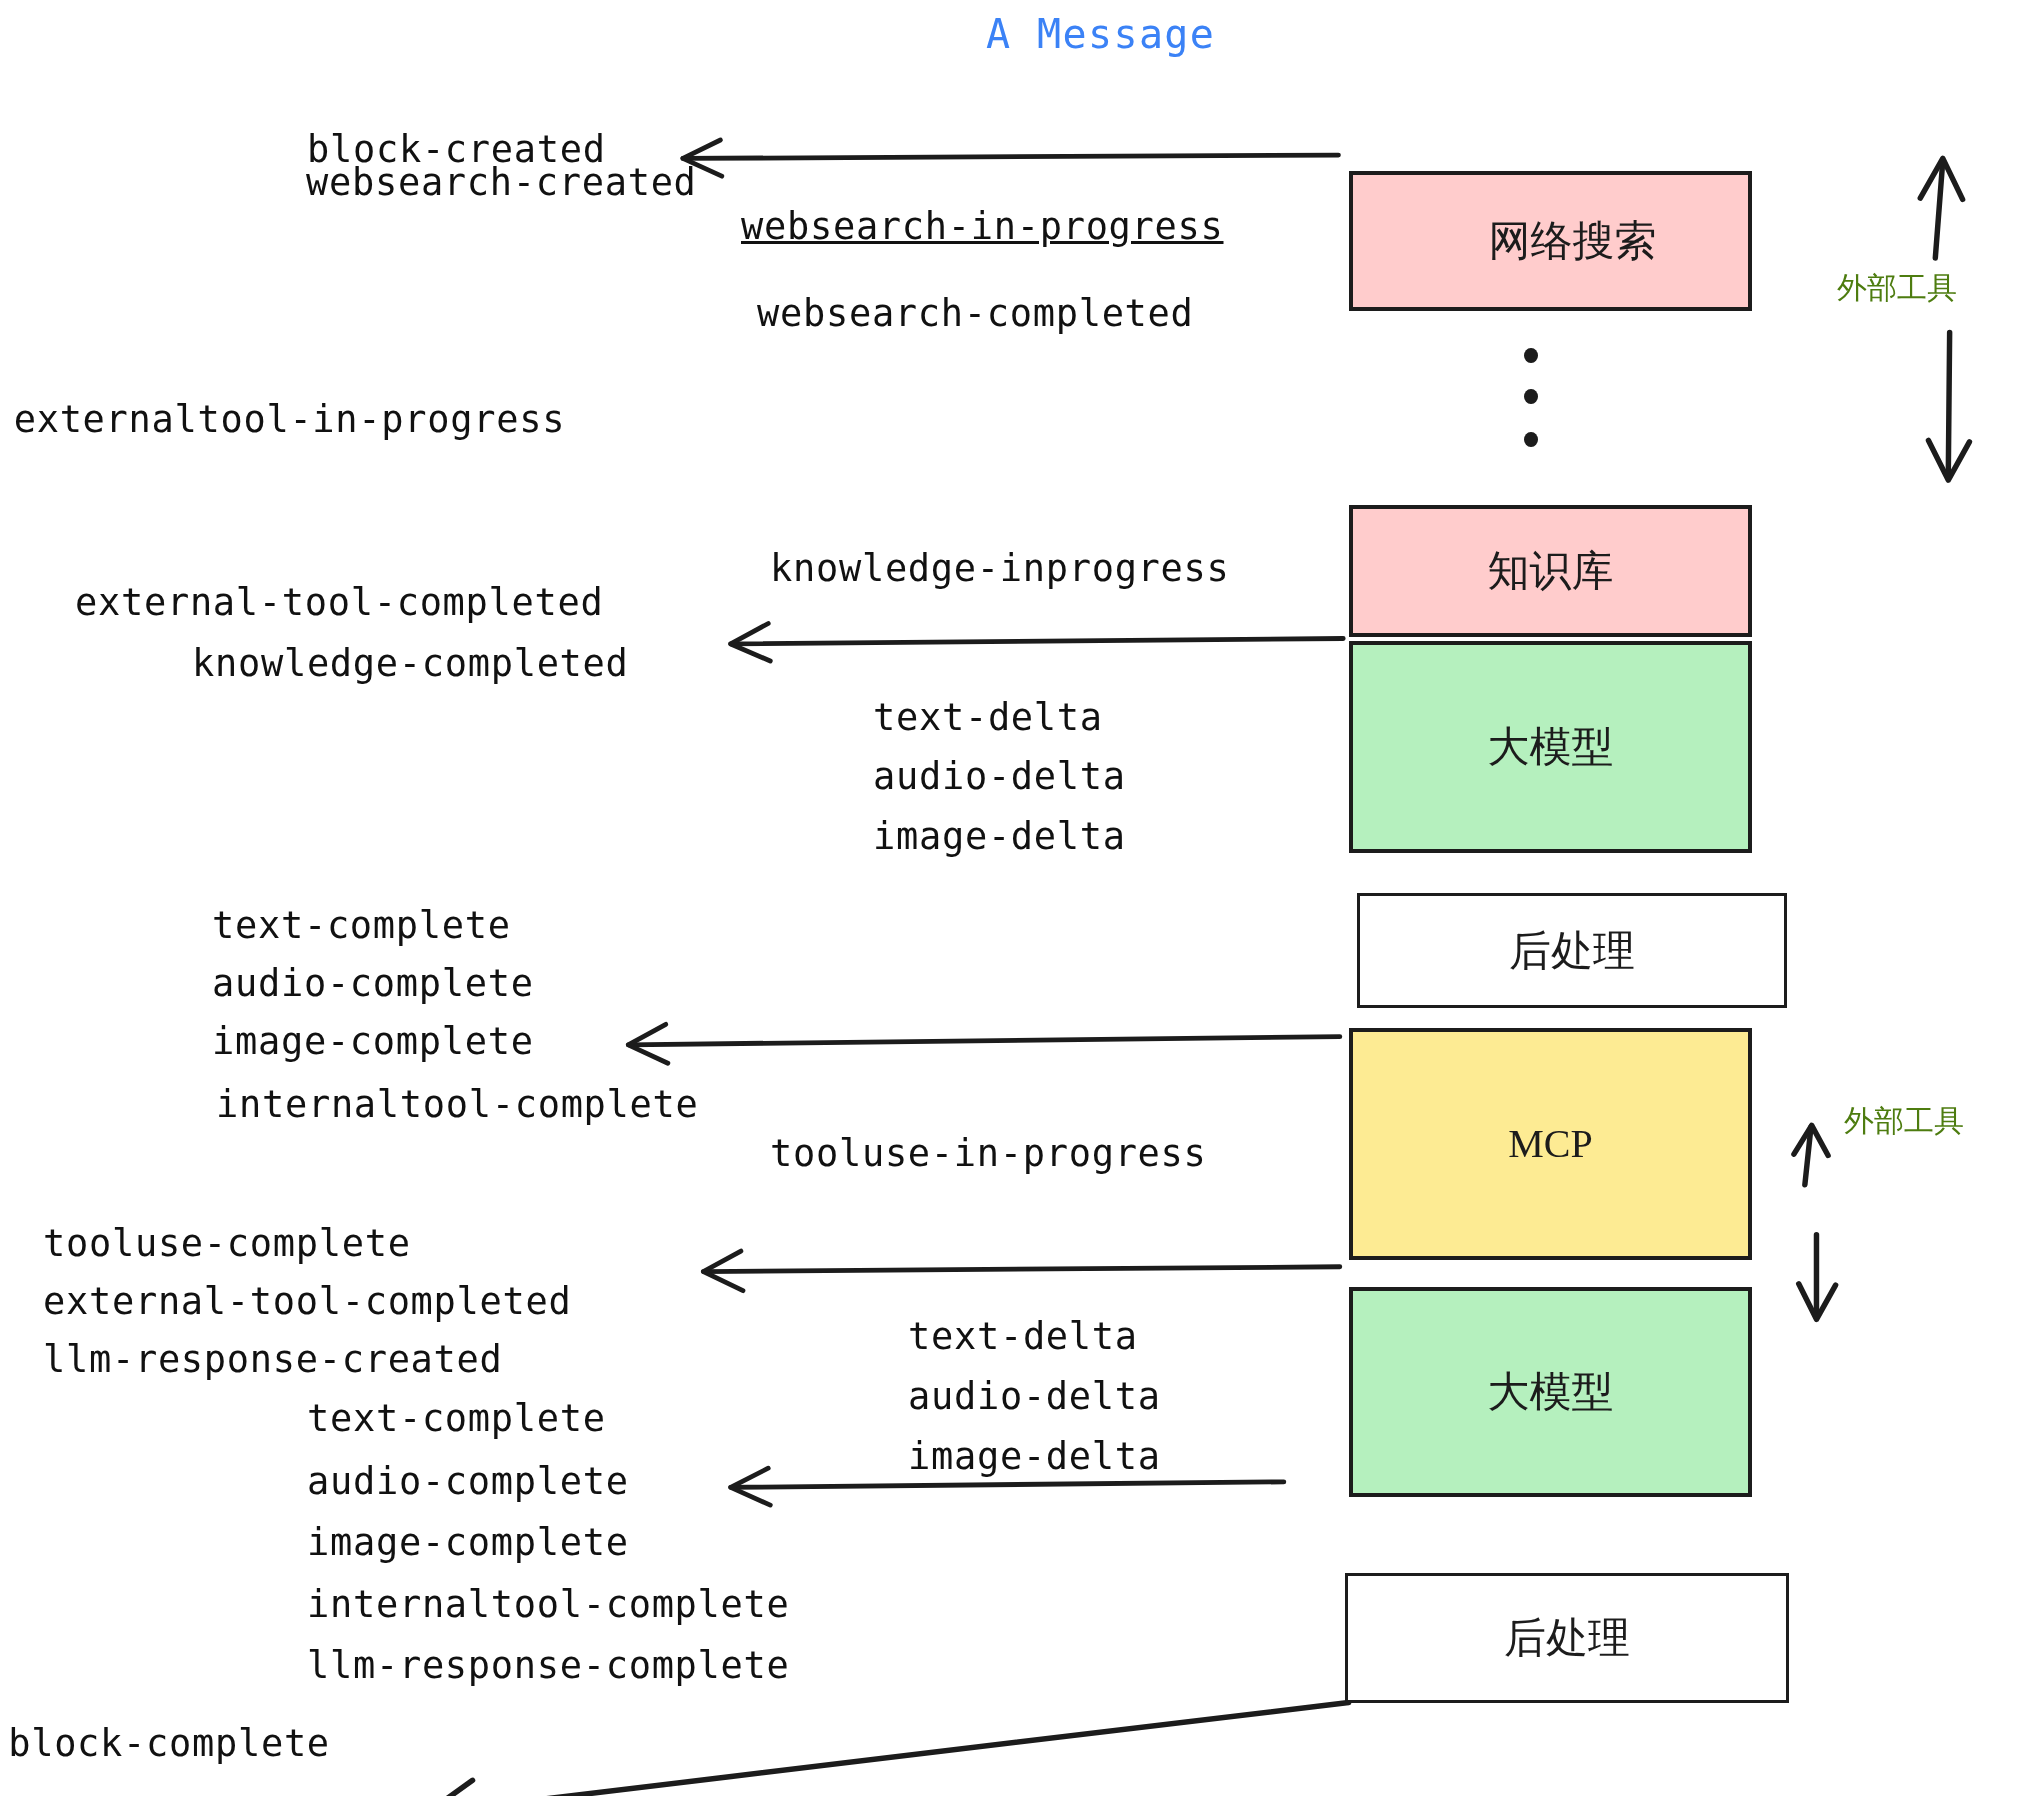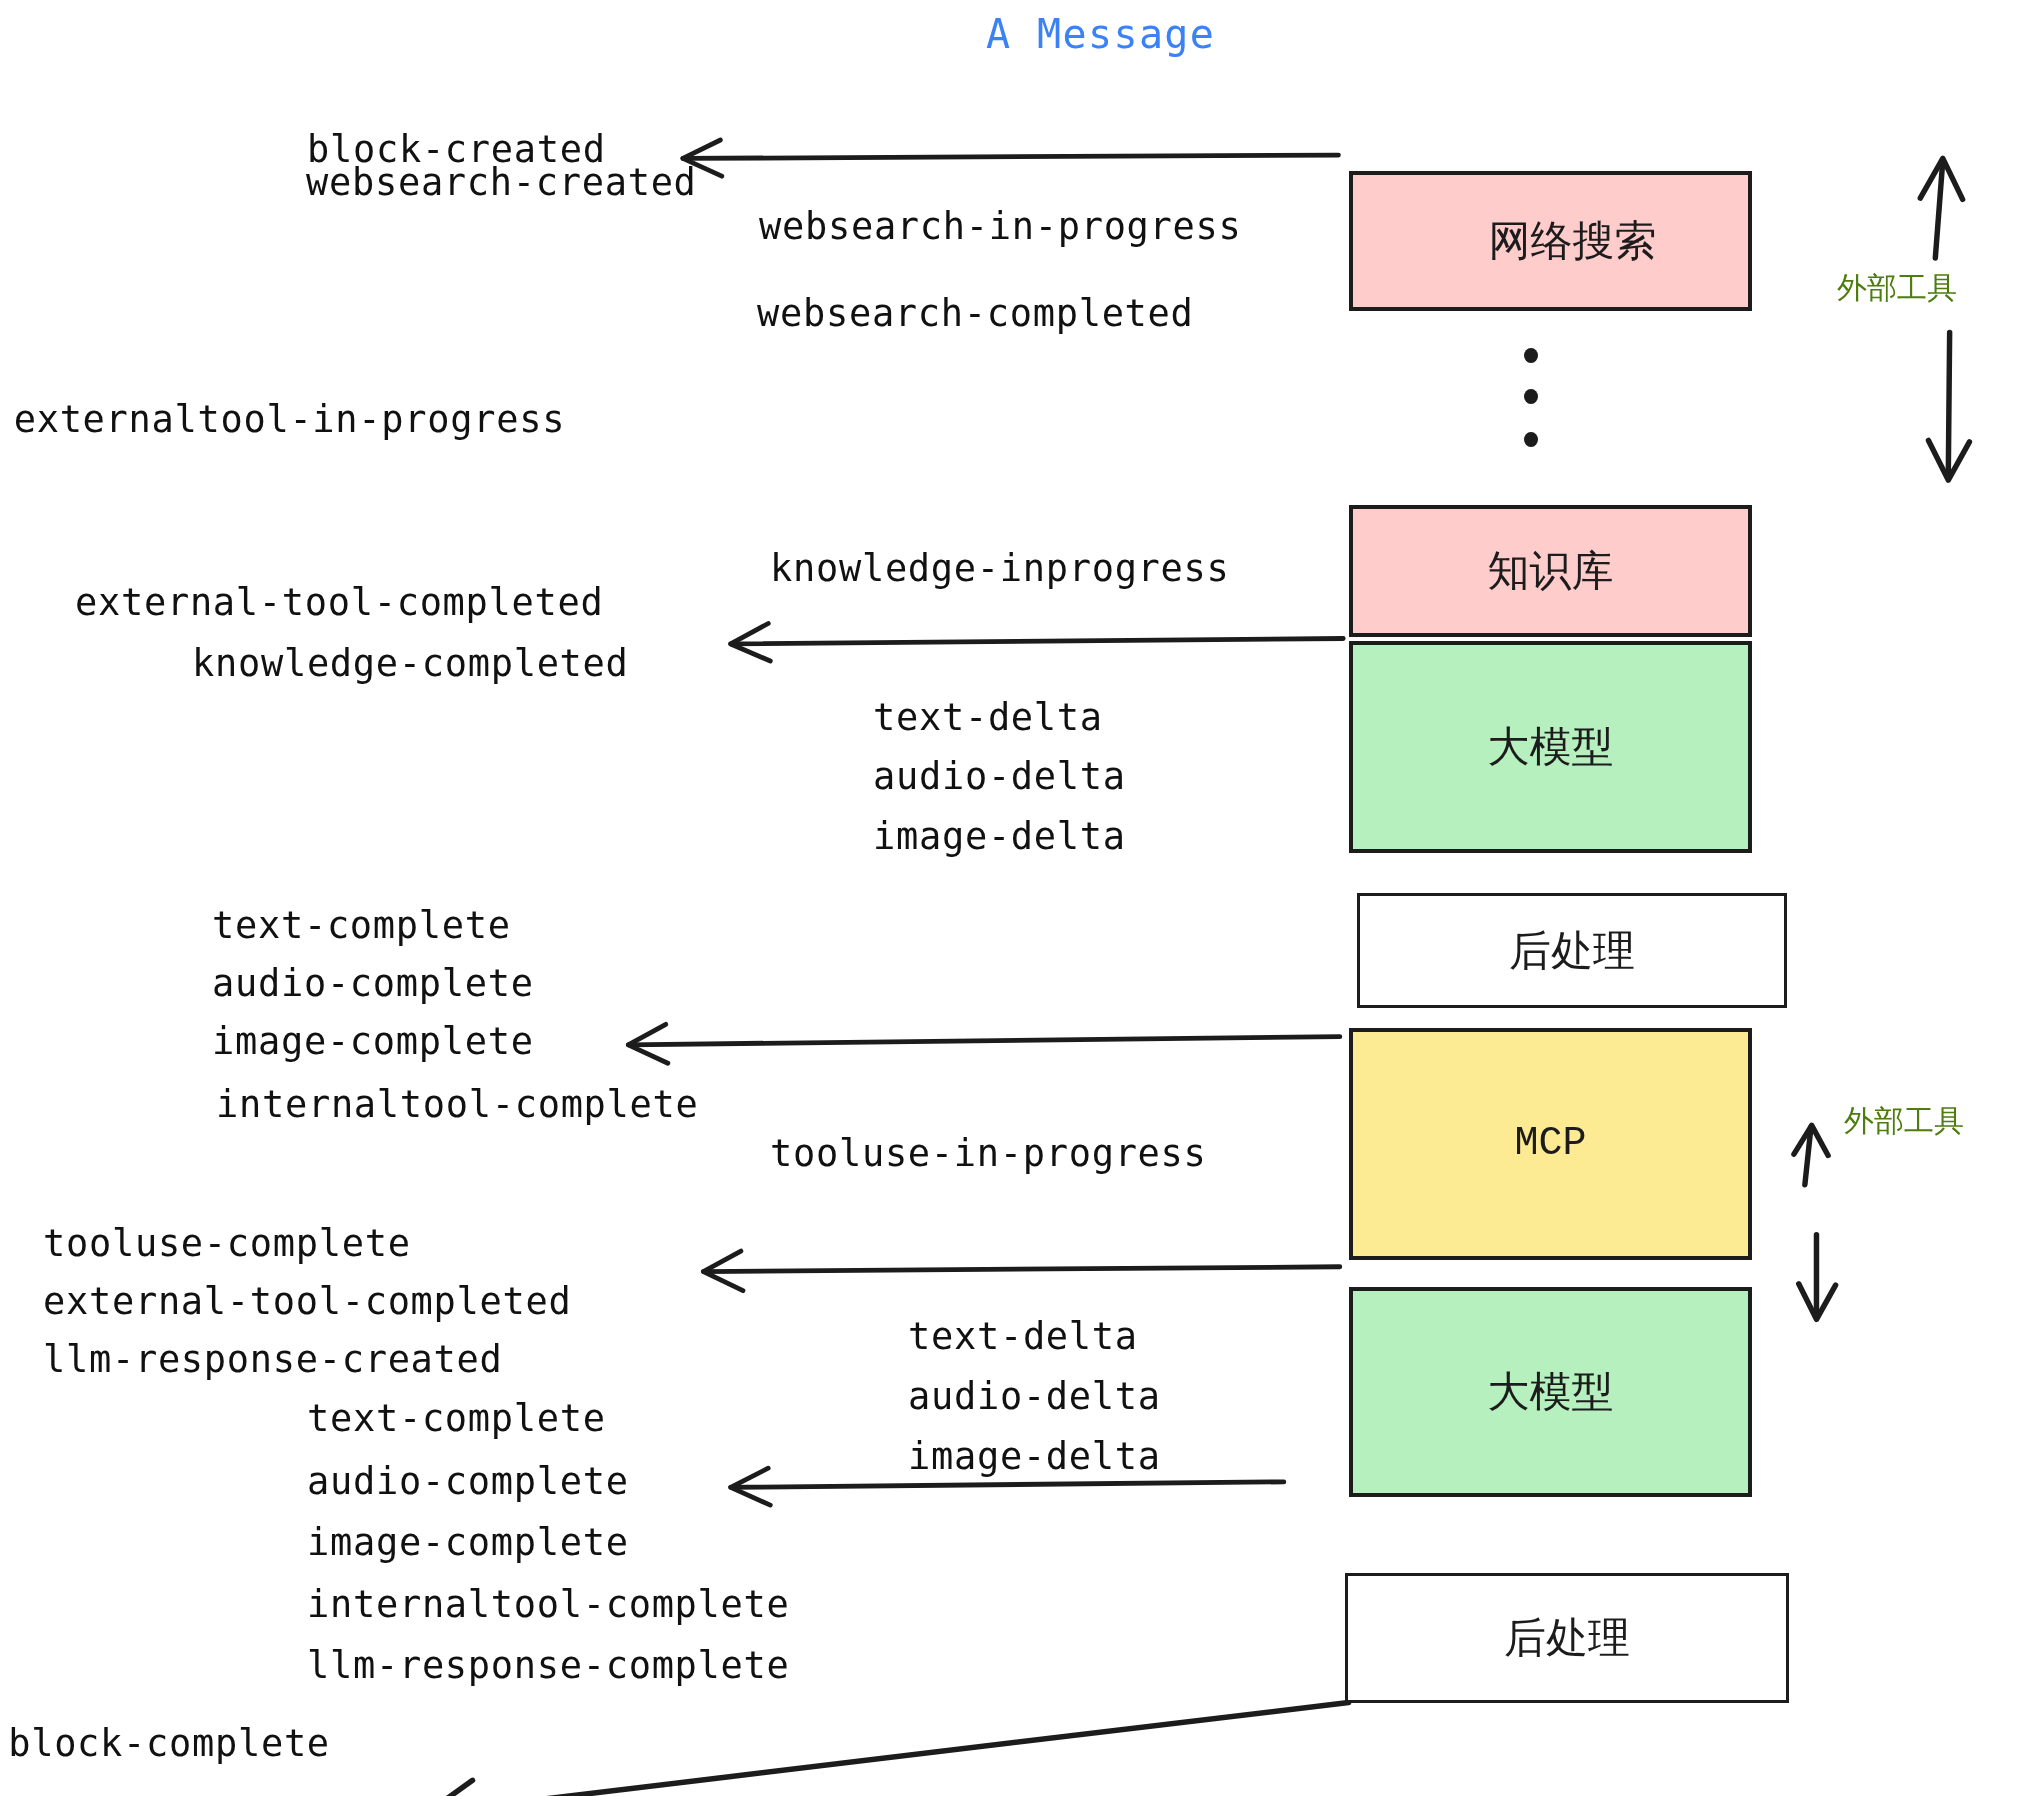--- a/index.html
+++ b/index.html
@@ -40,21 +40,21 @@
     align-items: center;
     justify-content: center;
   }
   .box > span {
     font-family: "DejaVu Sans", sans-serif;
     font-size: 42px;
     color: #1c1c1c;
     line-height: 1;
   }
   .box.mcp > span {
-    font-family: Liberation Mono, monospace;
+    font-family: Liberation Serif, serif;
     font-size: 40px;
   }
   .side-label {
     position: absolute;
     font-family: "DejaVu Sans", sans-serif;
     font-size: 30px;
     color: #4d7c0f;
     white-space: pre;
     line-height: 1;
   }
@@ -158,21 +158,21 @@
 
   <div class="box" style="left:1345px; top:1573px; width:444px; height:130px; background:#FFFFFF; border-width:3.4px;">
     <span>后处理</span>
   </div>
 
   <div class="side-label" style="left:1837px; top:273px;">外部工具</div>
   <div class="side-label" style="left:1844px; top:1106px;">外部工具</div>
 
   <div class="ev" style="left:307px; top:102px;margin-top:29px;">block-created</div>
   <div class="ev" style="left:306px; top:164px;">websearch-created</div>
-  <div class="ev" style="left:759px; top:208px;">websearch-in-progress</div>
+  <div class="ev" style="left:741px; top:208px;text-decoration:underline;">websearch-in-progress</div>
   <div class="ev" style="left:757px; top:295px;">websearch-completed</div>
   <div class="ev" style="left:13.7px; top:401px;">externaltool-in-progress</div>
 
   <div class="ev" style="left:770px; top:550px;">knowledge-inprogress</div>
   <div class="ev" style="left:75px; top:584px;">external-tool-completed</div>
   <div class="ev" style="left:192px; top:645px;">knowledge-completed</div>
 
   <div class="ev" style="left:873px; top:699px;">text-delta</div>
   <div class="ev" style="left:873px; top:758px;">audio-delta</div>
   <div class="ev" style="left:873px; top:818px;">image-delta</div>

